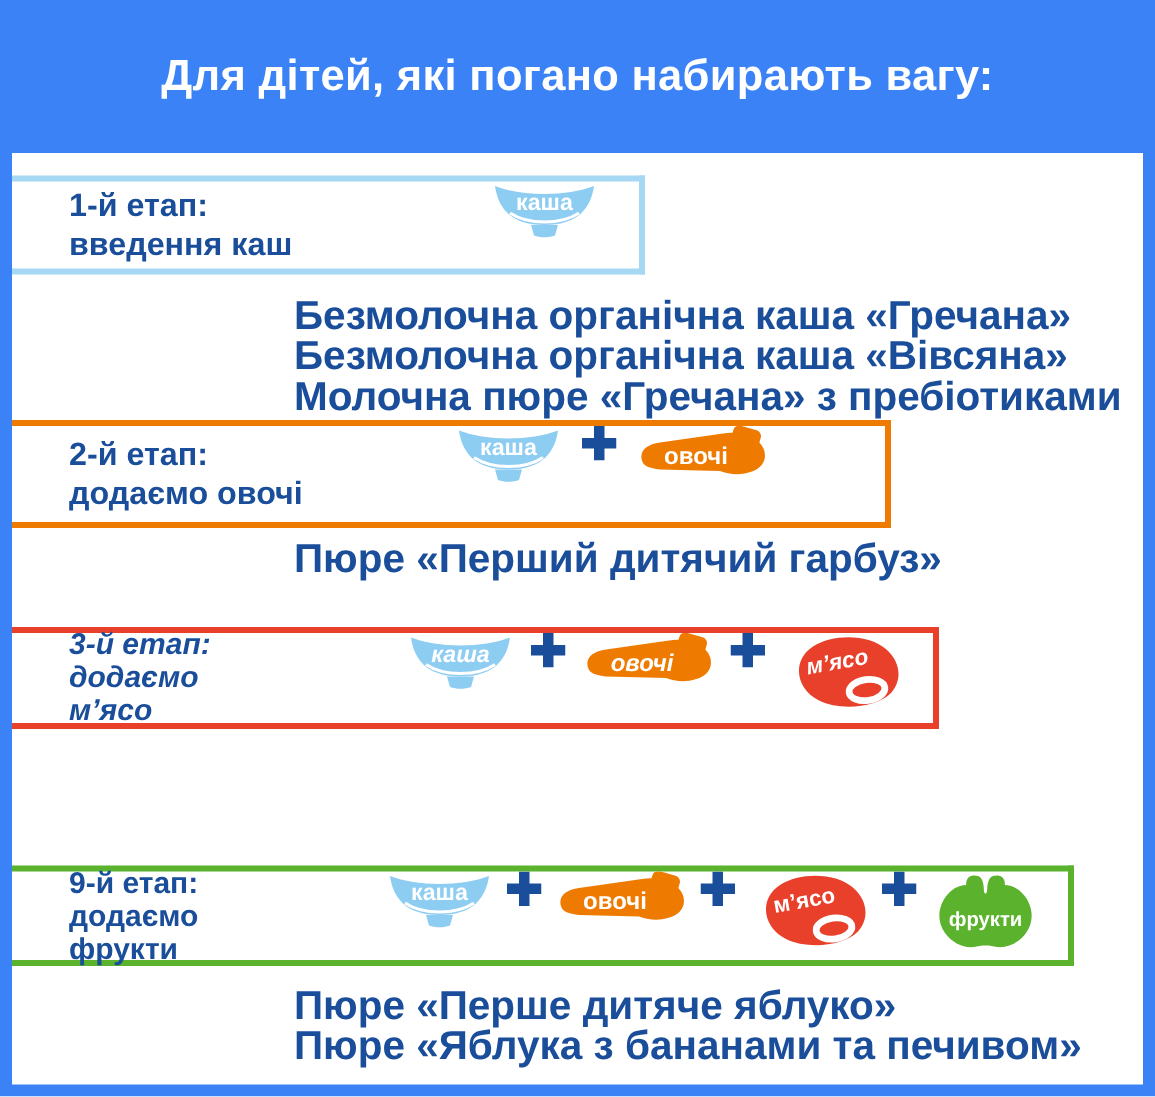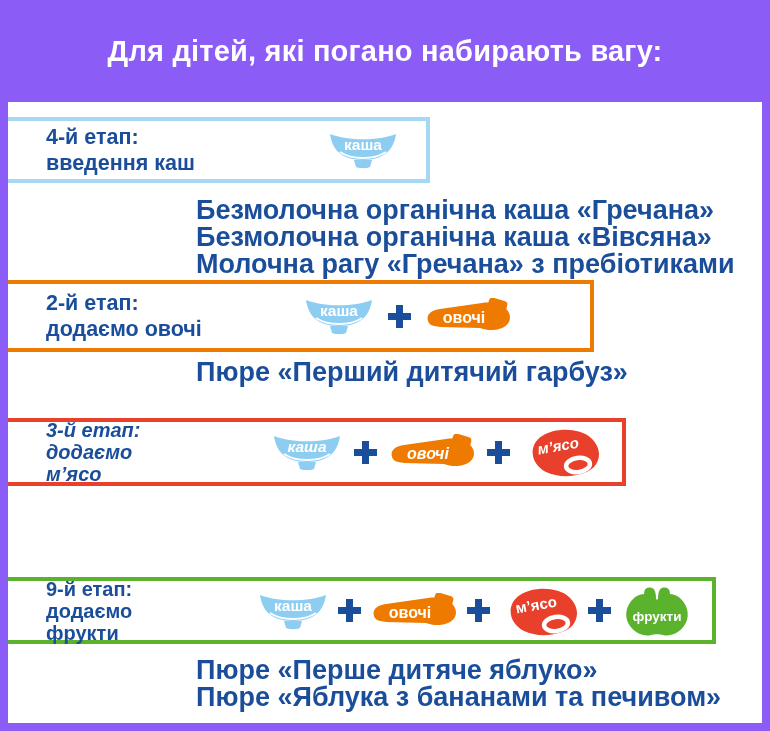--- a/index.html
+++ b/index.html
@@ -1,18 +1,18 @@
 <!DOCTYPE html>
 <html><head>
 <meta charset="utf-8">
 <style>
   html,body { margin:0; padding:0; background:#fff; }
   .page {
     position:relative; width:770px; height:731px; overflow:hidden;
-    background:#8b5cf6;
+    background:#3b82f6;
     font-family:"Liberation Sans", sans-serif;
   }
   .title-band {
     position:absolute; left:0; top:0; width:100%; height:102px;
     display:flex; align-items:center; justify-content:center;
   }
   .title-band .title {
     color:#ffffff; font-size:29px; font-weight:bold; letter-spacing:0.2px;
   }
   .content {
@@ -29,21 +29,21 @@
   .stage4 { top:475px; width:708px; height:67px; border-color:#5bb22c; }
   .stage-label {
     position:absolute; left:38px; top:0; bottom:0;
     display:flex; flex-direction:column; justify-content:center;
     color:#1a4e9a; font-weight:bold;
   }
   .stage1 .stage-label, .stage2 .stage-label { font-size:21.5px; line-height:26px; }
   .stage3 .stage-label, .stage4 .stage-label { font-size:20px;   line-height:22px; }
   .icons {
     position:absolute; top:0; bottom:0;
-    display:flex; align-items:center;
+    display:flex; 
   }
   .stage1 .icons { left:320px; }
   .stage2 .icons { left:296px; gap:14px; }
   .stage3 .icons { left:264px; gap:12px; }
   .stage4 .icons { left:250px; gap:10px; }
   .products {
     position:absolute; left:188px;
     color:#1a4e9a; font-weight:bold; font-size:27px; line-height:27px;
     white-space:nowrap;
   }
@@ -89,34 +89,34 @@
 <div class="page">
 
   <div class="title-band">
     <div class="title">Для дітей, які погано набирають вагу:</div>
   </div>
 
   <div class="content">
 
     <section class="stage stage1">
       <div class="stage-label">
-        <div>4-й етап:</div>
+        <div>1-й етап:</div>
         <div>введення каш</div>
       </div>
       <div class="icons">
         <svg class="icon" width="70" height="38" viewBox="0 0 70 38">
           <use href="#bowl-shape" xlink:href="#bowl-shape"></use>
           <text x="35" y="19" font-size="15.5" text-anchor="middle">каша</text>
         </svg>
       </div>
     </section>
     <div class="products products1">
       <div>Безмолочна органічна каша «Гречана»</div>
       <div>Безмолочна органічна каша «Вівсяна»</div>
-      <div>Молочна рагу «Гречана» з пребіотиками</div>
+      <div>Молочна пюре «Гречана» з пребіотиками</div>
     </div>
 
     <section class="stage stage2">
       <div class="stage-label">
         <div>2-й етап:</div>
         <div>додаємо овочі</div>
       </div>
       <div class="icons">
         <svg class="icon" width="70" height="38" viewBox="0 0 70 38">
           <use href="#bowl-shape" xlink:href="#bowl-shape"></use>

